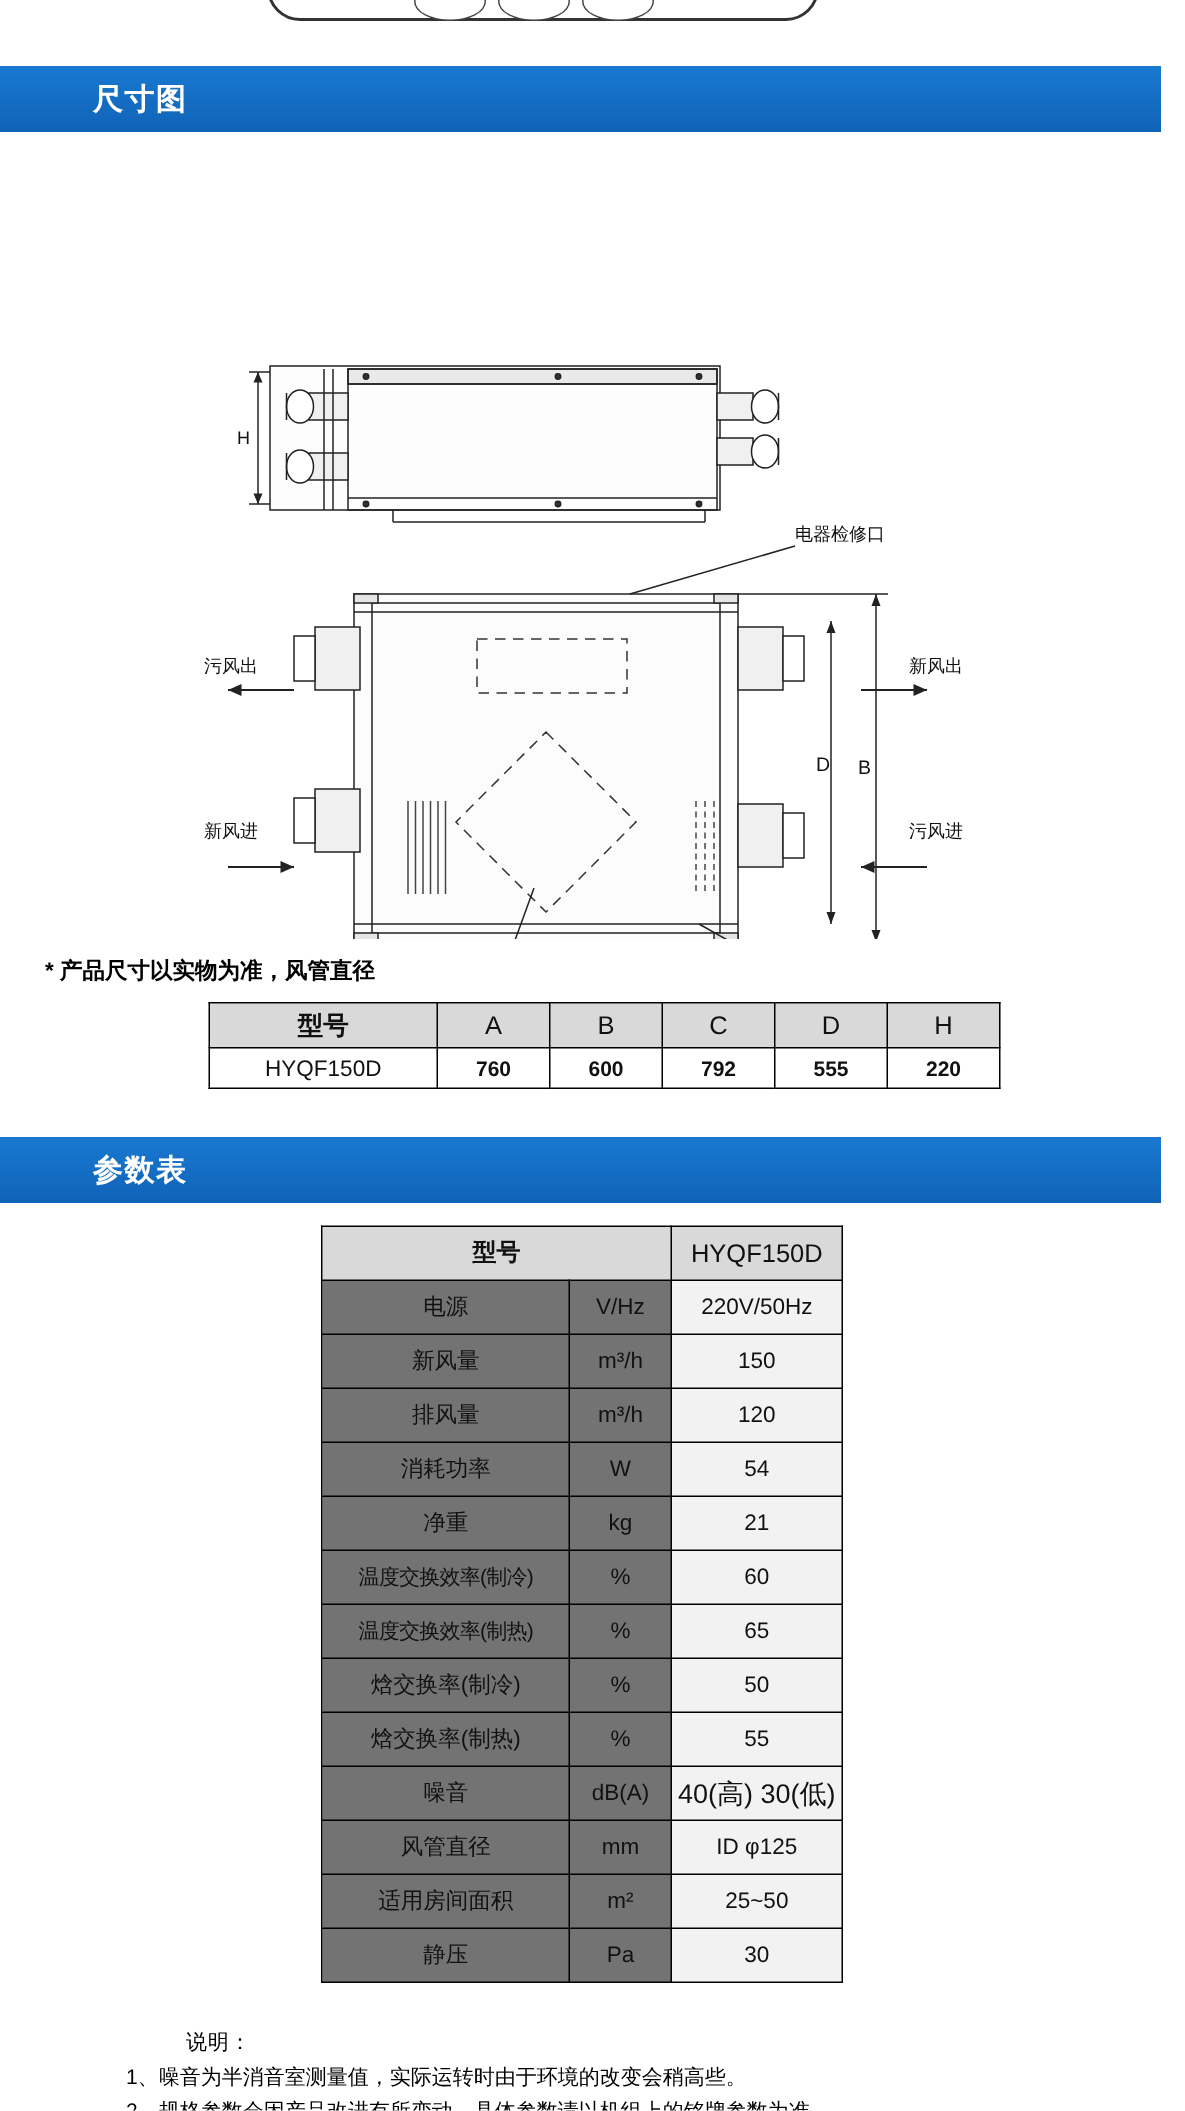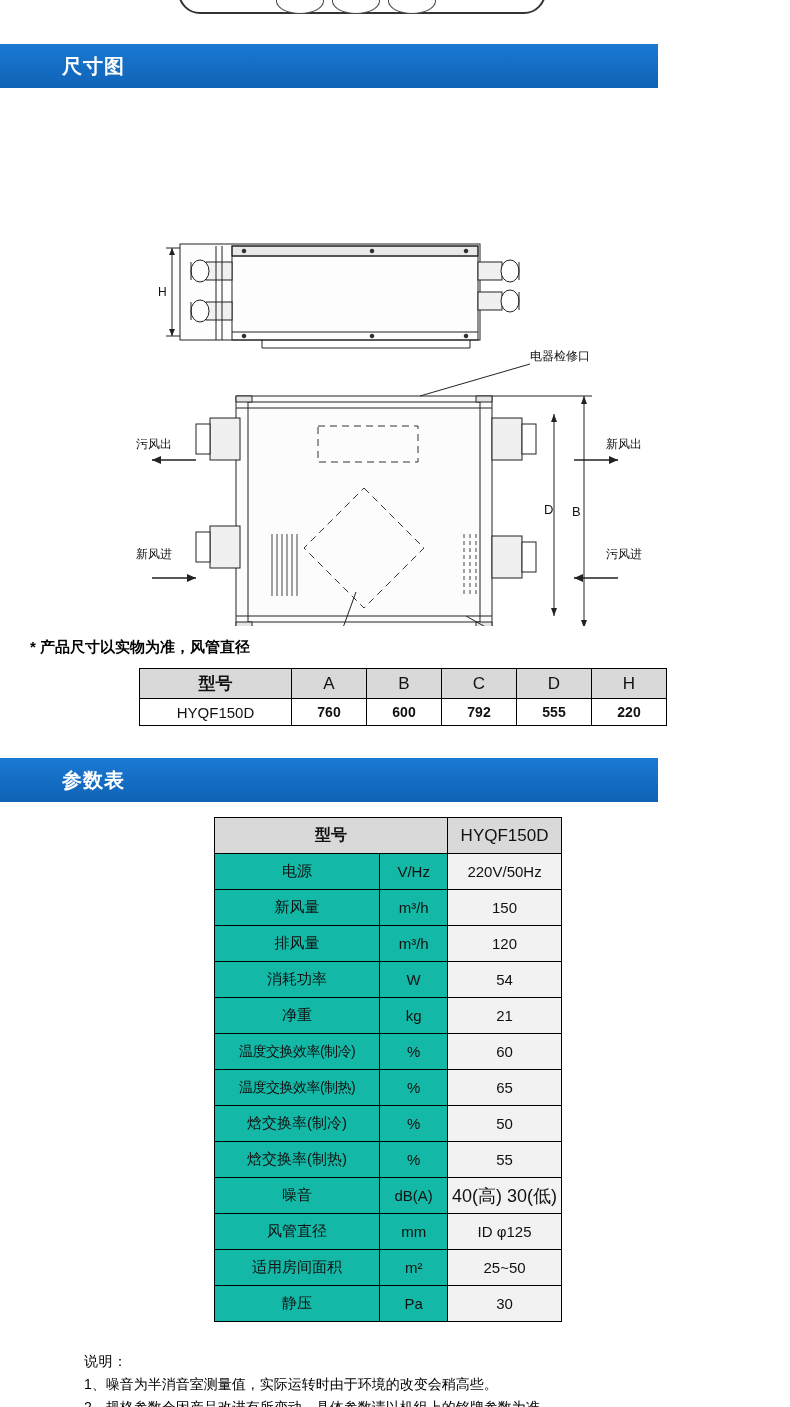--- a/index.html
+++ b/index.html
@@ -30,21 +30,21 @@
     border-radius: 50%;
     background: #fff;
   }
   .top-clip .o1 { left: 96px;  top: 20px; width: 48px; height: 26px; }
   .top-clip .o2 { left: 152px; top: 20px; width: 48px; height: 26px; }
   .top-clip .o3 { left: 208px; top: 20px; width: 48px; height: 26px; }
 
   
   .sec-bar {
     position: absolute;
-    left: 0; width: 658px; height: 44px;
+    left: 0; width: 774px; height: 44px;
     background: #1470c8;
     background: linear-gradient(180deg,#1a79d2 0%, #0f63b6 100%);
   }
   .sec-bar .title {
     position: absolute;
     left: 62px; top: 50%;
     transform: translateY(-50%);
     color: #fff;
     font-size: 20px;
     font-weight: bold;
@@ -100,40 +100,40 @@
     left: 214px; top: 817px;
     border-collapse: collapse;
     width: 348px;
   }
   .param-table td {
     border: 1px solid #000;
     height: 36px;
     text-align: center;
     font-size: 15px;
     padding: 0 2px;
-    background: #14b8a6;
+    background: #737373;
   }
   .param-table tr.head td { background: #d9d9d9; font-weight: bold; font-size: 16px; }
   .param-table td.c-name { width: 166px; }
   .param-table td.c-unit { width: 68px; }
   .param-table td.c-val  { width: 114px; background: #f2f2f2; }
   .param-table tr.head td.c-model-val { font-weight: normal; font-size: 17px; }
   .param-table td.small { font-size: 18px; }
   .param-table td.tight { font-size: 14px; letter-spacing: -0.5px; }
 
   
   .notes {
     position: absolute;
     left: 84px; top: 1350px;
     width: 660px;
     font-size: 14px;
     line-height: 23px;
     color: #000;
   }
-  .notes .n0 { letter-spacing: 0.5px; }
+  .notes .n0 { letter-spacing: 0.5px; margin-left: 40px; }
 </style>
 </head>
 <body>
 
 <div class="top-clip">
   <div class="oval o1"></div>
   <div class="oval o2"></div>
   <div class="oval o3"></div>
 </div>
 

